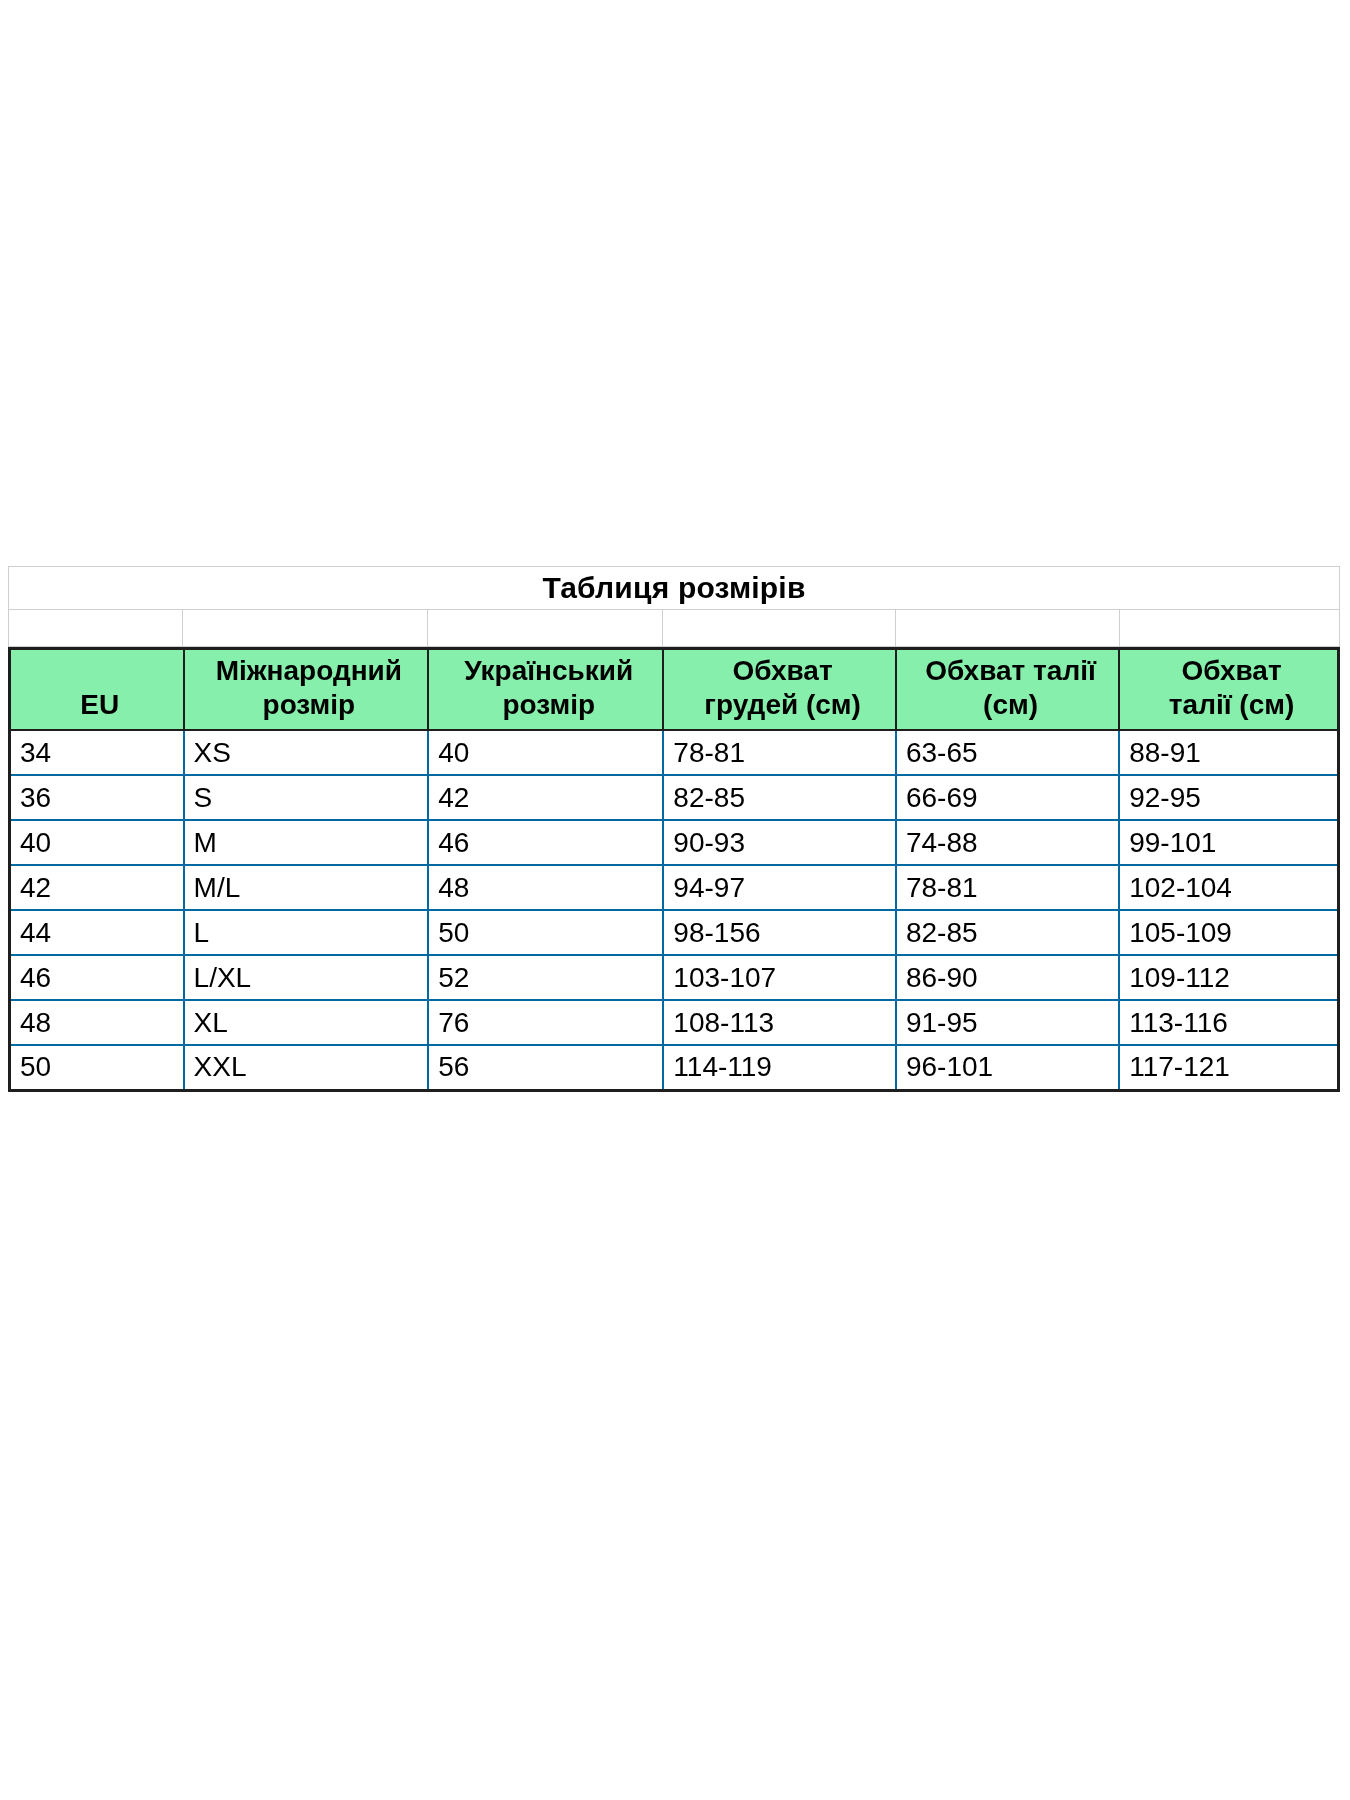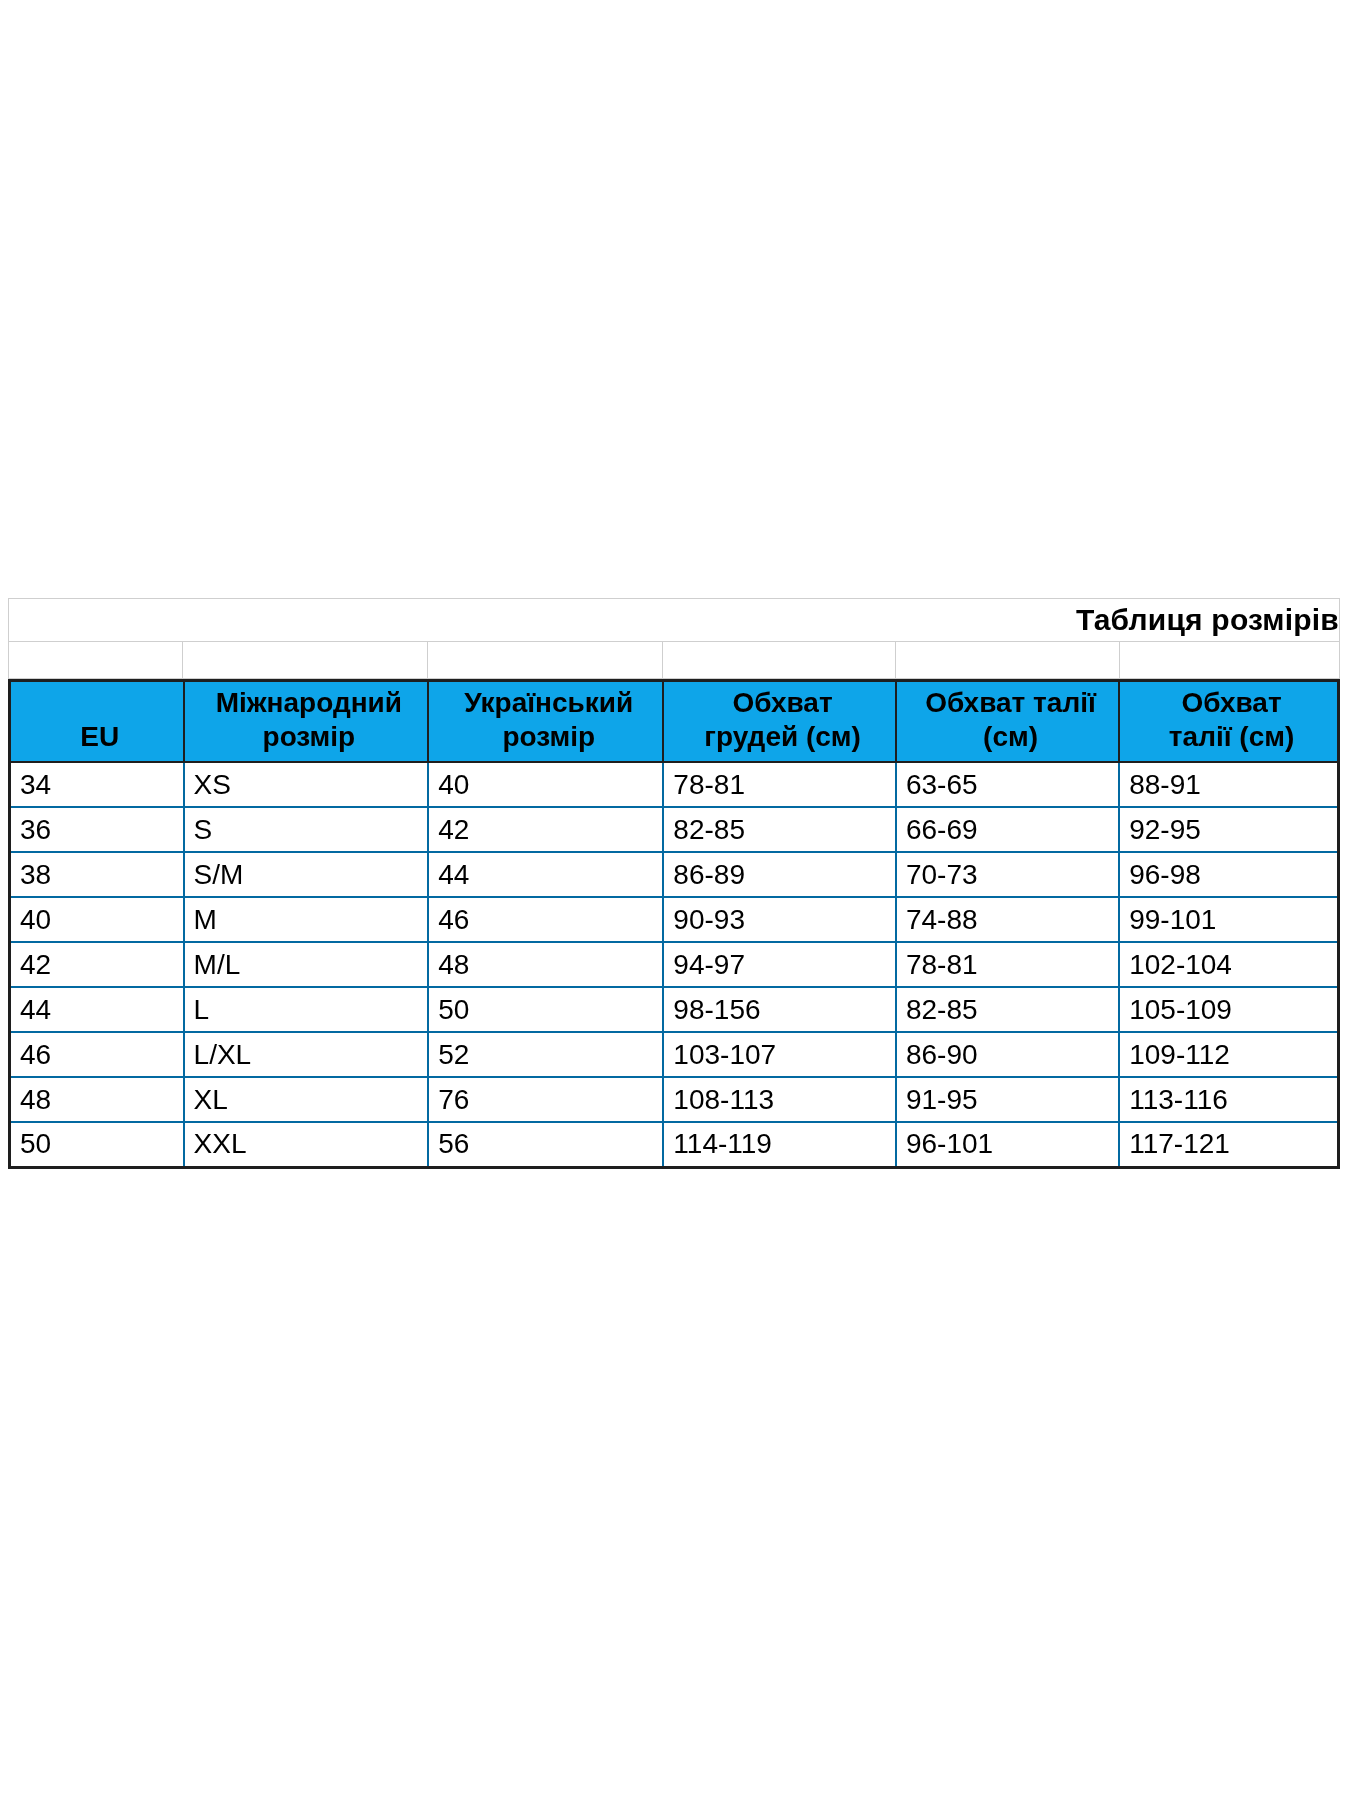--- a/index.html
+++ b/index.html
@@ -21,22 +21,21 @@
     width: 1332px;
   }
   
   .title-row {
     box-sizing: border-box;
     height: 43px;
     border: 1px solid #cfcfcf;
     border-bottom: none;
     display: flex;
     align-items: center;
-    justify-content: flex-end;
-    margin-top: 32px;
+    justify-content: center;
   }
   .title-row span {
     font-size: 30px;
     font-weight: bold;
     letter-spacing: 0.2px;
   }
   
   .spacer-row {
     box-sizing: border-box;
     height: 38px;
@@ -51,21 +50,21 @@
   
   table.chart {
     width: 100%;
     border-collapse: collapse;
     table-layout: fixed;
     border: 3px solid #1e1e1e;
   }
   table.chart th {
     box-sizing: border-box;
     height: 80px;
-    background: #0ea5e9;
+    background: #86efac;
     border: 2px solid #1e1e1e;
     vertical-align: bottom;
     text-align: center;
     font-size: 28px;
     font-weight: bold;
     line-height: 34px;
     padding: 4px 4px 7px 10px;
   }
   table.chart td {
     box-sizing: border-box;
@@ -146,28 +145,20 @@
       </tr>
       <tr>
         <td>36</td>
         <td>S</td>
         <td>42</td>
         <td>82-85</td>
         <td>66-69</td>
         <td>92-95</td>
       </tr>
       <tr>
-        <td>38</td>
-        <td>S/M</td>
-        <td>44</td>
-        <td>86-89</td>
-        <td>70-73</td>
-        <td>96-98</td>
-      </tr>
-      <tr>
         <td>40</td>
         <td>M</td>
         <td>46</td>
         <td>90-93</td>
         <td>74-88</td>
         <td>99-101</td>
       </tr>
       <tr>
         <td>42</td>
         <td>M/L</td>

